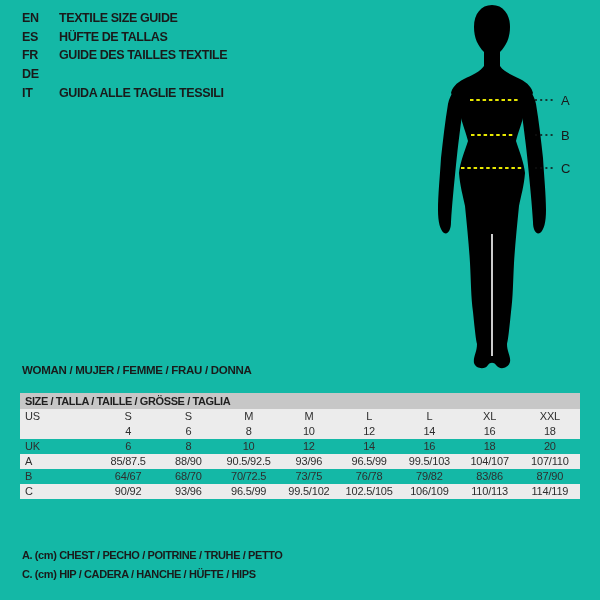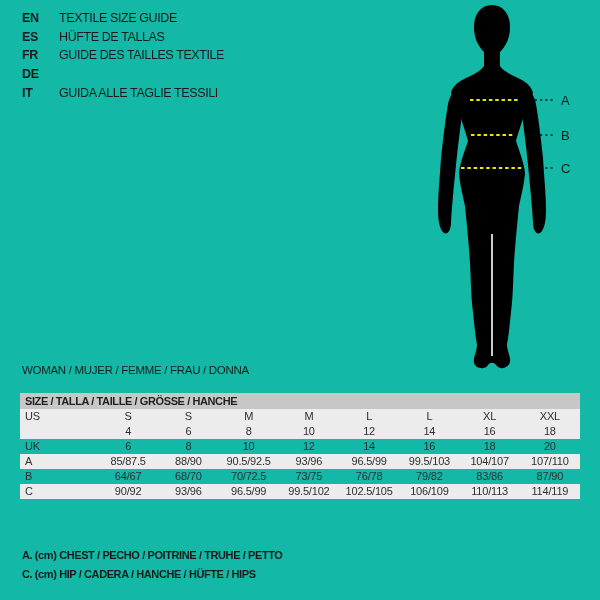--- a/index.html
+++ b/index.html
@@ -18,36 +18,36 @@
     color:var(--ink);
   }
   .page { position:relative; width:600px; height:600px; overflow:hidden; background:#14b8a6; }
 
   
   .lang-block { position:absolute; left:22px; top:9px; }
   .lang-row { display:flex; line-height:18.7px; }
   .lang-code {
     width:37px; font-weight:700; font-size:12.5px; letter-spacing:-0.3px;
   }
-  .lang-text { font-weight:400; font-size:12.5px; letter-spacing:-0.4px; white-space:nowrap; }
+  .lang-text { font-weight:700; font-size:12.5px; letter-spacing:-0.4px; white-space:nowrap; }
 
   
   .figure-wrap { position:absolute; left:430px; top:0; width:155px; height:375px; }
   .sil { fill:var(--sil); stroke:none; }
   .seam { stroke:#ffffff; stroke-width:1.6; fill:none; }
   .dash-line { stroke:var(--dash); stroke-width:2.2; stroke-dasharray:3.5 2.8; fill:none; }
   .dot-line { stroke:#111111; stroke-width:1.6; stroke-dasharray:2 3.2; fill:none; }
   .marker-letter {
     font-family:"Liberation Sans", sans-serif; font-size:13px; fill:#1a1a1a; font-weight:400;
   }
 
   
   .gender-title {
     position:absolute; left:22px; top:364px;
-    font-size:11.5px; font-weight:400; letter-spacing:-0.3px; white-space:nowrap;
+    font-size:11.5px; font-weight:700; letter-spacing:-0.3px; white-space:nowrap;
   }
 
   
   .size-table { position:absolute; left:20px; top:393px; width:560px; }
   .t-head {
     background:var(--headBg); height:16px; line-height:16px;
     font-size:11px; font-weight:700; letter-spacing:-0.4px;
     padding-left:5px; color:#1f1f1f;
   }
   .trow { display:flex; height:15px; line-height:15px; font-size:11px; color:var(--tableInk); letter-spacing:-0.2px; }
@@ -160,21 +160,21 @@
 
       <line class="dash-line" x1="31" y1="168" x2="93" y2="168"></line>
       <line class="dot-line" x1="105" y1="168" x2="124" y2="168"></line>
       <text class="marker-letter" x="131" y="172.5">C</text>
     </svg>
   </div>
 
   <div class="gender-title">WOMAN / MUJER / FEMME / FRAU / DONNA</div>
 
   <div class="size-table">
-    <div class="t-head">SIZE / TALLA / TAILLE / GRÖSSE / HANCHE</div>
+    <div class="t-head">SIZE / TALLA / TAILLE / GRÖSSE / TAGLIA</div>
     <div id="table-rows">
         <div class="trow shade">
           <span class="tlabel">US</span>
           <span class="tcell">S</span>
           <span class="tcell">S</span>
           <span class="tcell">M</span>
           <span class="tcell">M</span>
           <span class="tcell">L</span>
           <span class="tcell">L</span>
           <span class="tcell">XL</span>

